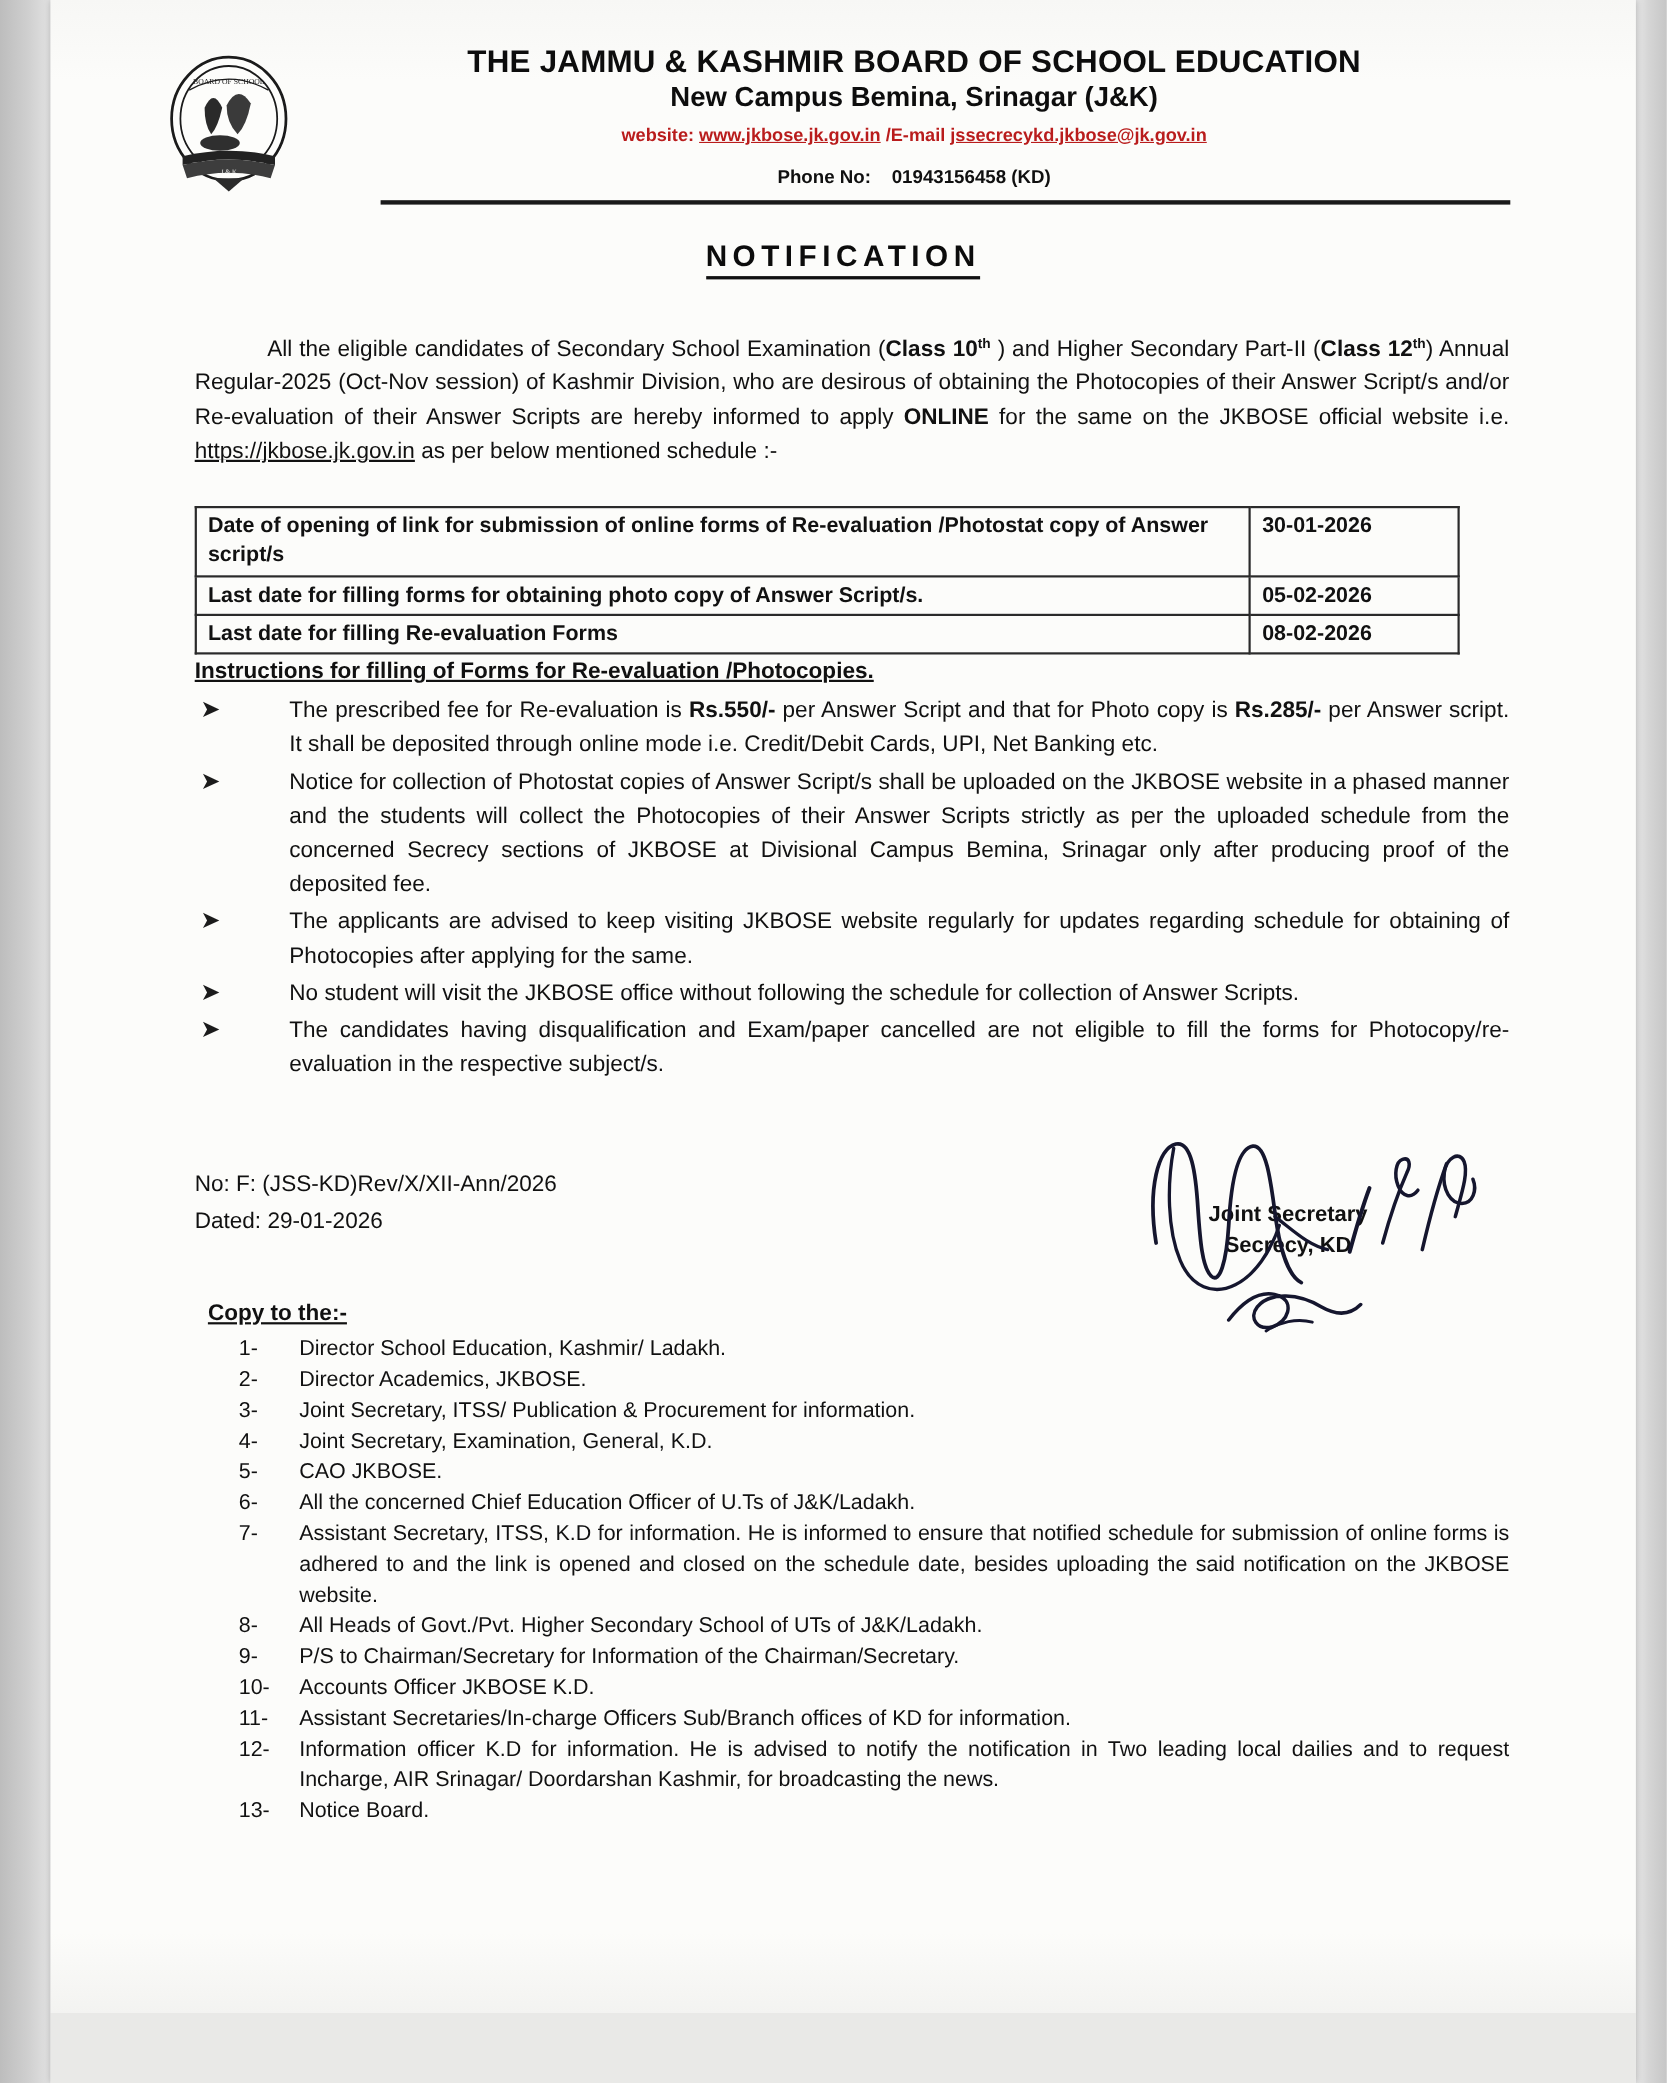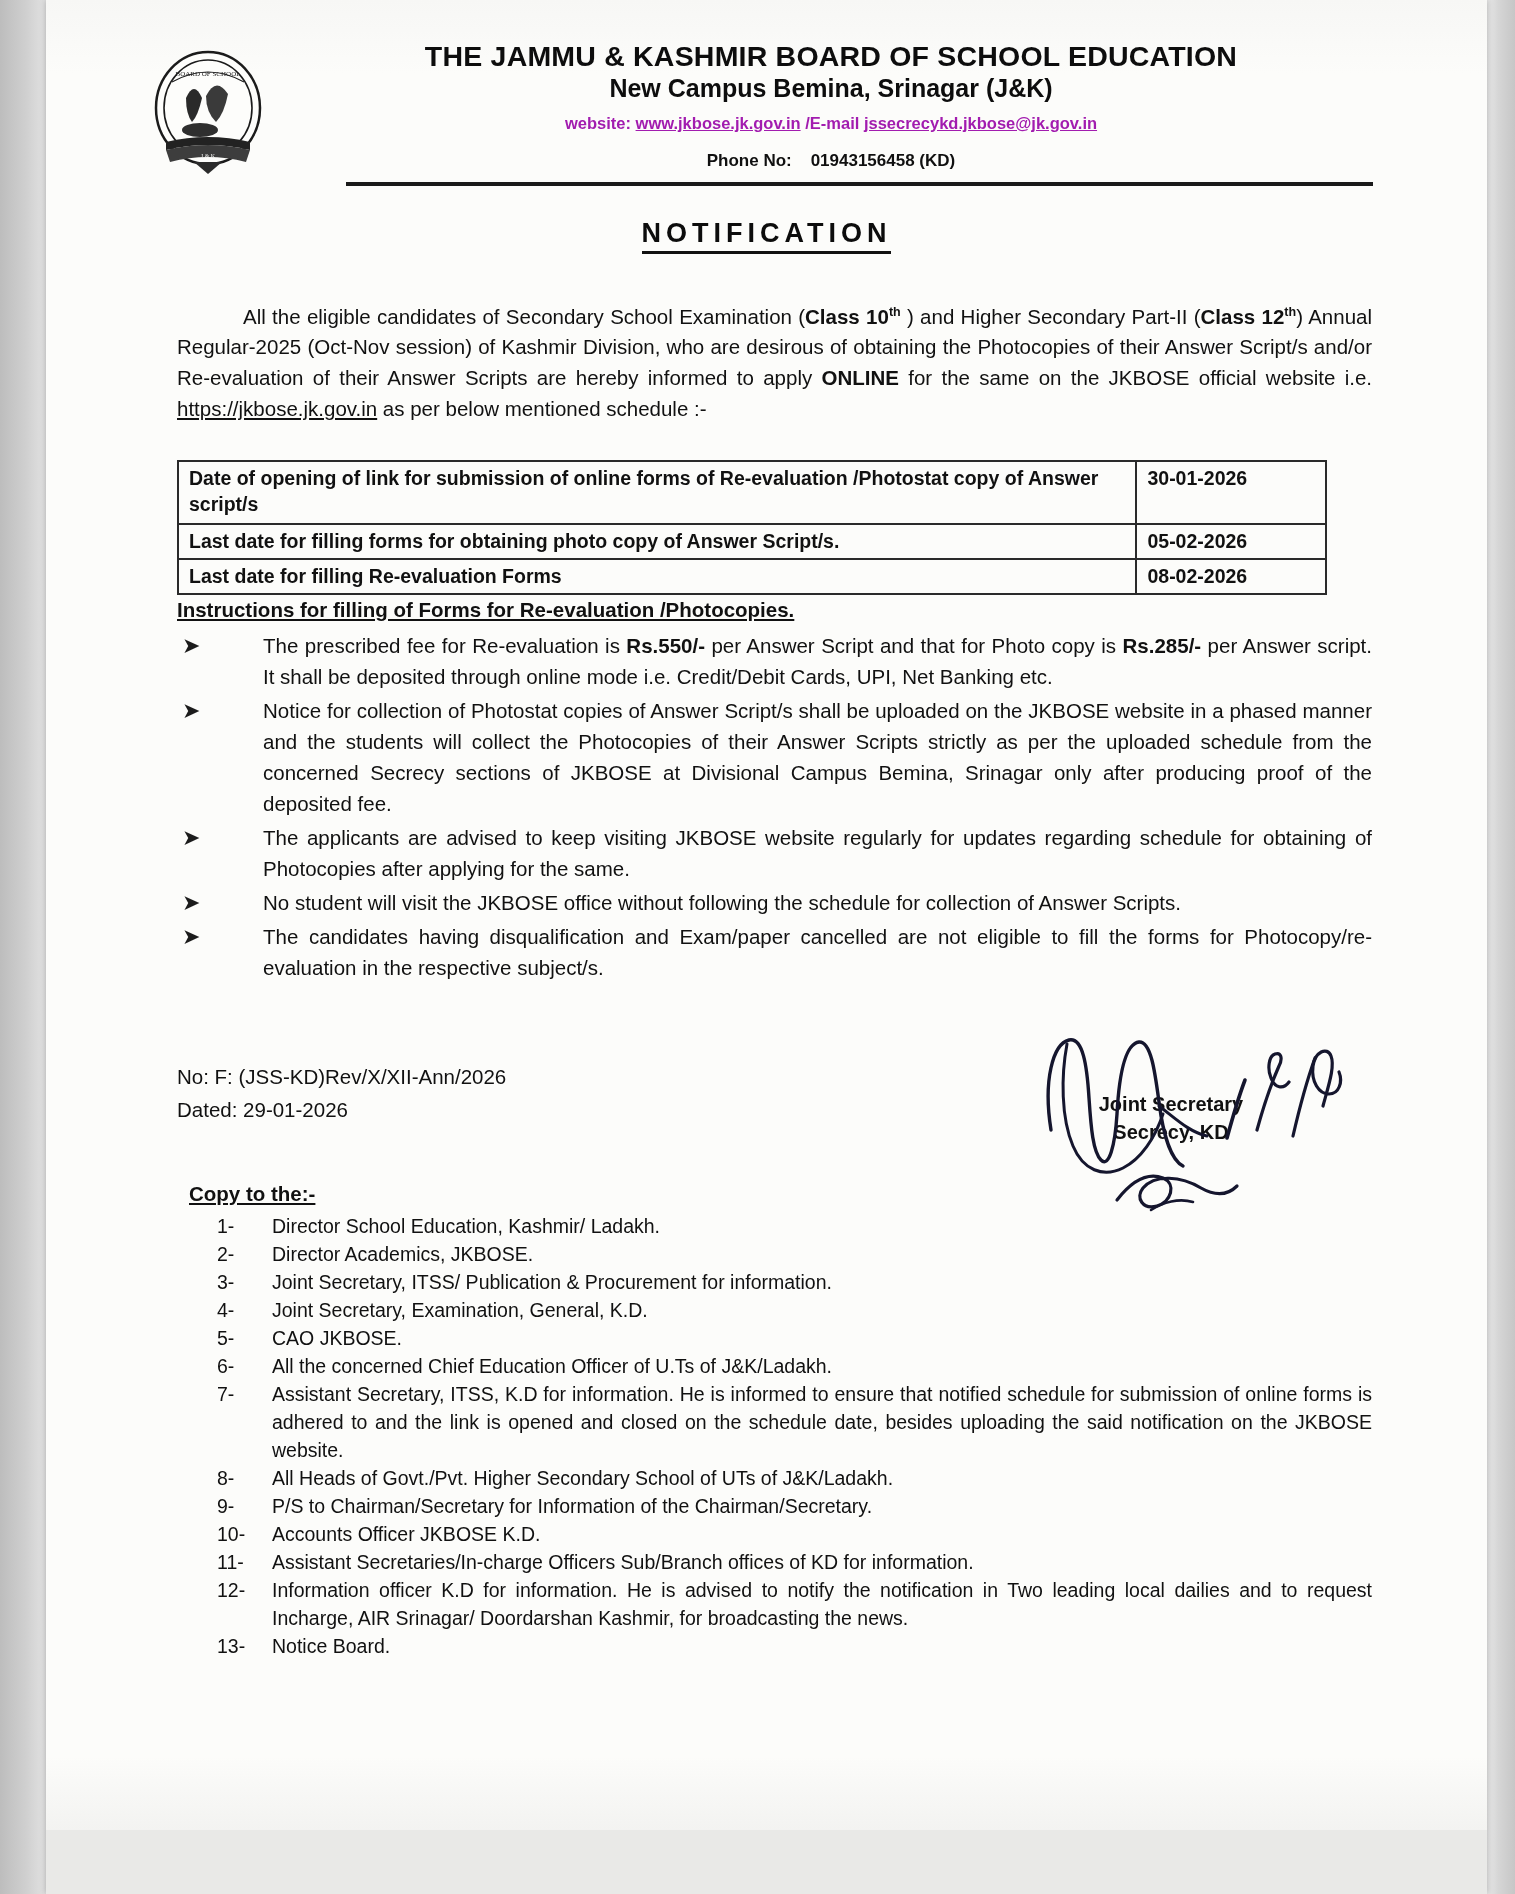--- a/index.html
+++ b/index.html
@@ -83,21 +83,21 @@
   }
   .org-campus {
     font-size: 25px;
     font-weight: bold;
     color: #0d0d0d;
   }
   .org-contact {
     font-size: 16.5px;
     font-weight: bold;
     margin-top: 11px;
-    color: #a21caf;
+    color: #b91c1c;
   }
   .org-contact .u { text-decoration: underline; }
   .org-phone {
     font-size: 17px;
     font-weight: bold;
     margin-top: 18px;
     color: #101010;
   }
   .rule {
     position: absolute;

